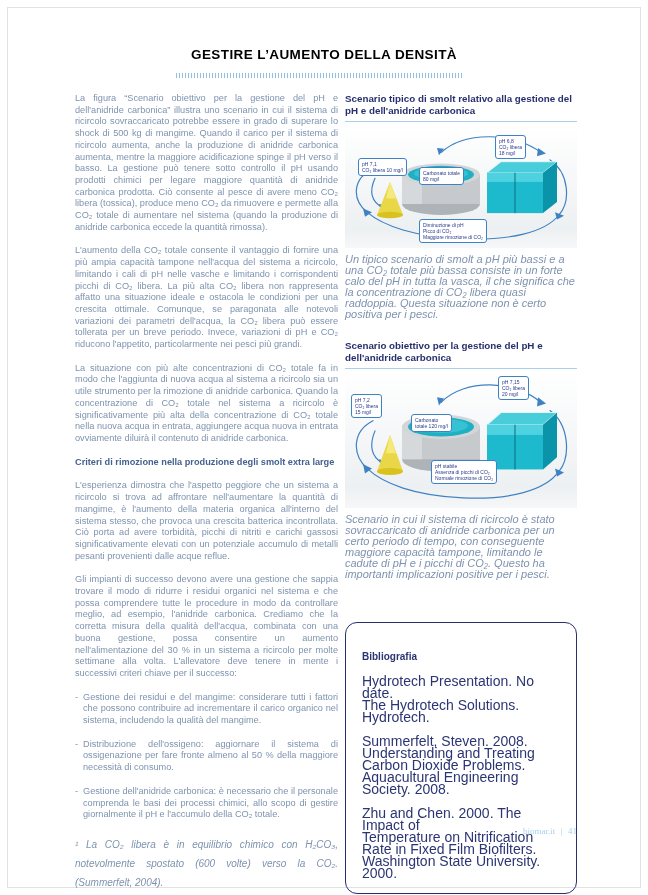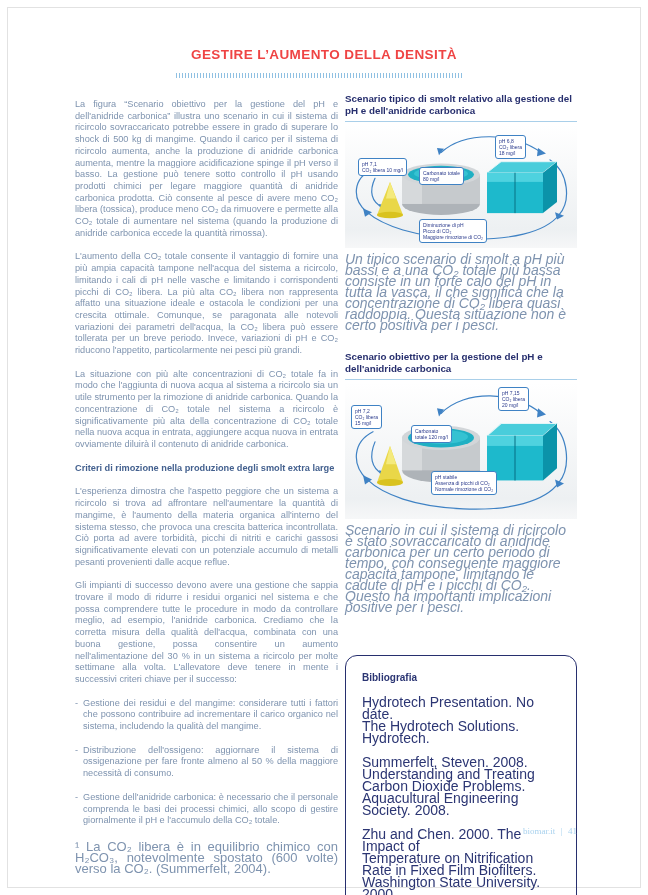--- a/index.html
+++ b/index.html
@@ -5,56 +5,56 @@
   html,body{margin:0;padding:0;}
   body{
     width:648px;height:895px;position:relative;background:#ffffff;overflow:hidden;
     font-family:"Liberation Sans",sans-serif;
   }
   .page-frame{position:absolute;inset:7px;border:1px solid #e2e2e2;pointer-events:none;}
 
   
   .title{
     position:absolute;top:47px;left:0;right:0;text-align:center;
-    font-size:13.5px;font-weight:bold;letter-spacing:.4px;color:#ef4444;
+    font-size:13.5px;font-weight:bold;letter-spacing:.4px;color:#000000;
   }
   .dots{
     position:absolute;top:73px;left:176px;width:288px;height:5px;
     background:repeating-linear-gradient(90deg,#8fc0e2 0 1px,transparent 1px 3px);
   }
 
   
   .left-col{position:absolute;left:75px;top:93px;width:263px;color:#7e93af;
     font-size:9.2px;line-height:11.7px;text-align:justify;}
-  .left-col p{margin:6px 0 12px 0;}
+  .left-col p{margin:0 0 12px 0;}
   .subhead{font-weight:bold;color:#44618f;margin:0;}
   ul.keys{list-style:none;margin:0 0 14px 0;padding:0;}
   ul.keys li{display:flex;margin:0 0 12px 0;}
   ul.keys li .mark{flex:0 0 8px;}
-  .footnote{font-size:13px;line-height:11px;margin:0 0 10px 0;}
+  .footnote{font-style:italic;font-size:10px;line-height:19px;margin:0 0 10px 0;}
   .fn-gap{margin-top:16px;}
 
   .right-col{position:absolute;left:345px;top:93px;width:232px;}
   .fig-head{font-size:9.8px;line-height:12px;font-weight:bold;color:#272f6e;margin:0 0 4px 0;}
   .fig-rule{height:1px;background:#a9cfe9;margin:0 0 3px 0;}
   .figure{position:relative;width:232px;background:linear-gradient(#ffffff, #edf0f2 85%, #f6f7f8);}
   .figure.f1{height:123px;}
   .figure.f2{height:136px;}
   .figure svg{position:absolute;inset:0;width:100%;height:100%;}
   .lbl{
     position:absolute;background:#ffffff;border:1px solid #3f82c4;border-radius:3px;
     padding:2px 3px;font-size:5px;line-height:6px;color:#2a3a8c;white-space:pre-line;
   }
-  .caption{font-style:italic;font-size:14px;line-height:11px;color:#7e93af;margin:6px 0 0 0;}
+  .caption{font-style:italic;font-size:11px;line-height:11px;color:#7e93af;margin:6px 0 0 0;}
   .fig2-block{margin-top:20px;}
 
   
   .bib{
     margin-top:42px;border:1.5px solid #272f6e;border-radius:12px;
-    padding:16px 16px 14px 16px;color:#2b3573;
+    padding:28px 16px 14px 16px;color:#2b3573;
   }
   .bib-title{font-size:10px;font-weight:bold;margin:0 0 13px 0;}
   .bib-entry{font-size:14px;line-height:12px;margin:0 0 12px 0;white-space:pre-line;}
   .bib-entry:last-child{margin-bottom:0;}
 
   
   .footer{position:absolute;top:826px;left:345px;width:232px;text-align:right;
     font-size:9px;color:#a9d2ee;}
   .footer span{margin-left:3px;font-family:Liberation Serif, serif;}
 </style>

